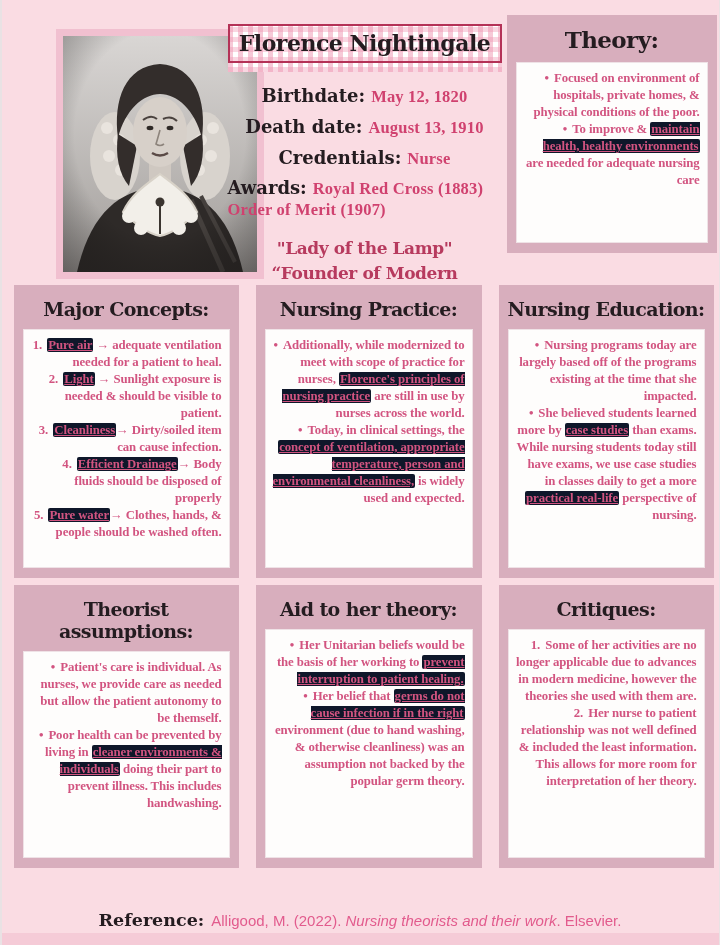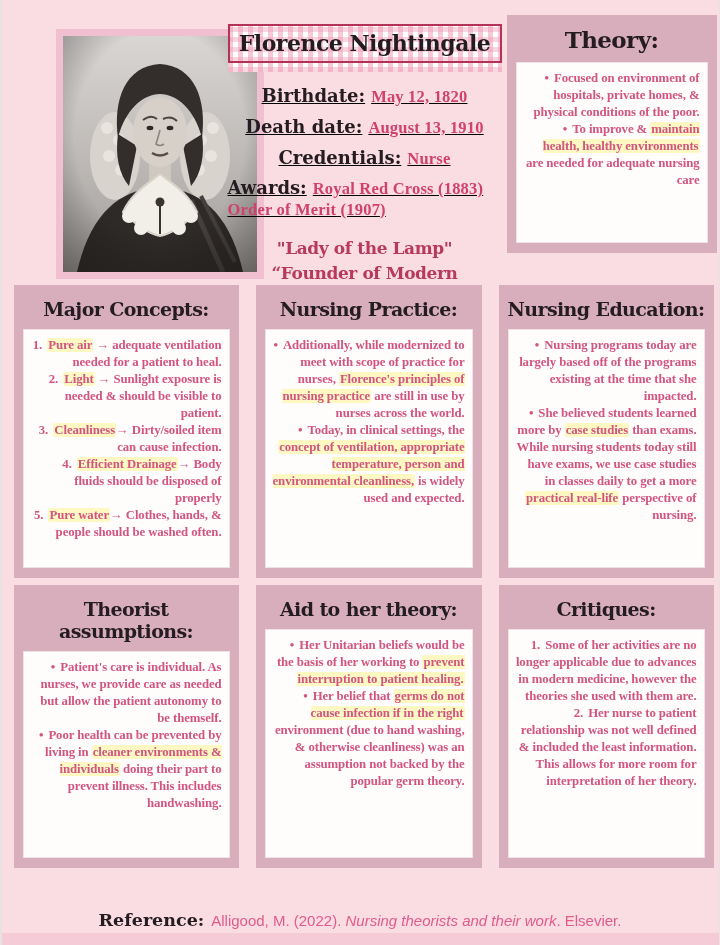--- a/index.html
+++ b/index.html
@@ -16,39 +16,39 @@
   .ribbon{
     background:
       repeating-linear-gradient(90deg, rgba(238,148,176,.50) 0 5px, rgba(255,255,255,0) 5px 10px),
       repeating-linear-gradient(0deg,  rgba(238,148,176,.38) 0 5px, rgba(255,255,255,0) 5px 10px),
       #ffffff;
     padding-bottom:9px;
   }
   .title-box{margin:0;border:2px solid #b43257;padding:4px 2px 5px;
     font-family:"DejaVu Serif",serif;font-weight:bold;font-size:22px;letter-spacing:-0.5px;
     color:#241c20;}
-  .fields{margin-top:13px;text-decoration:underline;}
+  .fields{margin-top:13px;}
   .field{margin:0 0 9px;line-height:1.2;}
   .f-label{font-family:"DejaVu Serif",serif;font-weight:bold;font-size:18px;color:#241c20;margin-right:6px;}
   .f-value{font-weight:bold;font-size:16.5px;color:#d0416f;letter-spacing:0.2px;}
   .field.awards{text-align:left;margin-bottom:0;line-height:1.25;}
   .quotes{margin-top:17px;}
   .quote{margin:0 0 5px;font-family:"DejaVu Serif",serif;font-weight:bold;font-size:17px;
     letter-spacing:-0.4px;color:#b73a5e;}
 
   
   .panel{background:#d8aebd;display:flex;flex-direction:column;overflow:hidden;}
   .panel-title{margin:13px 4px 9px;text-align:center;font-family:"DejaVu Serif",serif;
     font-weight:bold;font-size:19px;letter-spacing:-0.6px;color:#241c20;}
   .panel-body{flex:1;background:#fefdfc;border:1px solid #efe2e6;margin:0 9px 10px;
     padding:7px 7px 6px;overflow:hidden;text-align:right;
     font-weight:bold;font-size:12.8px;line-height:1.33;color:#d25480;letter-spacing:-0.1px;}
   .item{margin:0;}
   .marker{margin-right:2px;}
-  .hl{background:#fef9c3;border-radius:2px;padding:0 1px;}
+  .hl{background:#0f172a;border-radius:2px;padding:0 1px;text-decoration:underline;}
 
   .theory-panel{position:absolute;left:505px;top:15px;width:210px;height:238px;}
   .theory-panel .panel-title{font-size:23px;margin-top:11px;text-align:center;}
 
   
   .grid{position:absolute;left:12px;top:285px;width:700px;display:grid;
     grid-template-columns:225px 226px 215px;grid-template-rows:293px 283px;
     column-gap:17px;row-gap:7px;}
 
   

